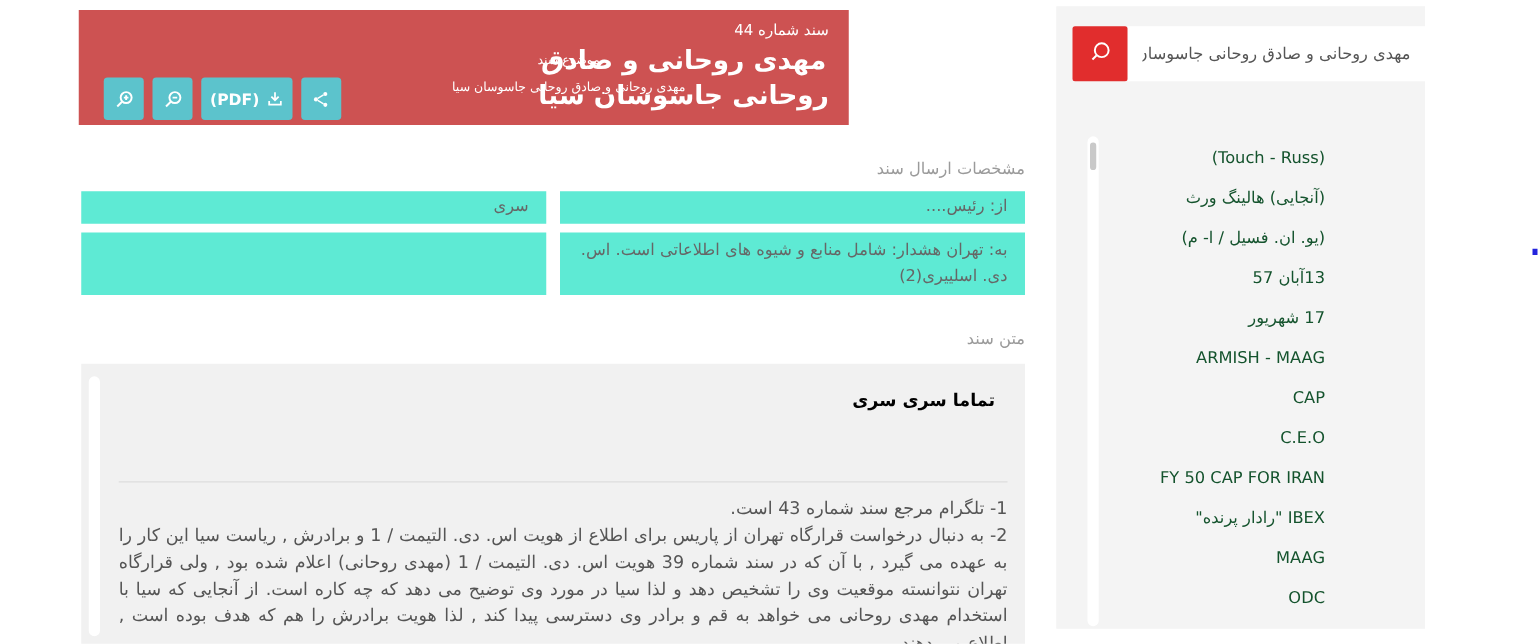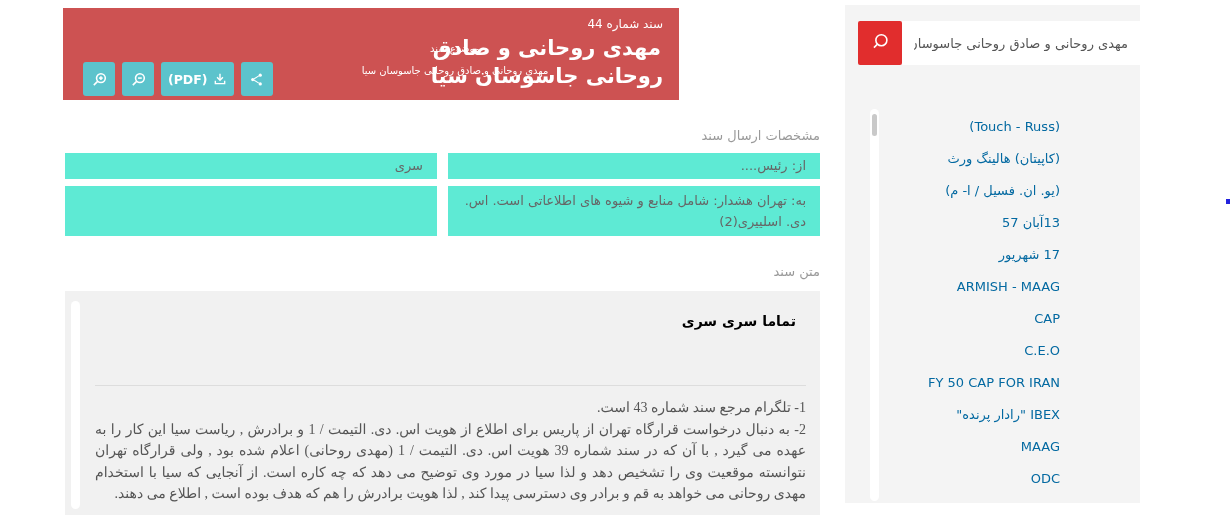--- a/index.html
+++ b/index.html
@@ -23,33 +23,33 @@
   .content{position:absolute;left:65px;top:100px;width:755px;direction:rtl;}
   .section-heading{color:#9a9a9a;font-size:13px;text-align:right;margin:28px 0 10px;}
   .spec-row{display:flex;gap:11px;margin-bottom:7px;}
   .spec-cell{background:#5eead4;flex:1;font-size:13px;color:#666;padding:0 14px;line-height:26px;text-align:right;}
   .spec-row.tall .spec-cell{line-height:21px;padding:4px 14px;min-height:40px;}
   .doc-box{position:relative;background:#f1f1f1;margin-top:12px;height:226px;
     padding:16px 14px 0 30px;box-sizing:border-box;overflow:hidden;}
   .classification{font-weight:bold;font-size:14px;color:#000000;margin:6px 10px 0 0;text-align:right;}
   .doc-text{margin-top:56px;border-top:1px solid #dddddd;padding-top:11px;
     font-size:14px;color:#555;line-height:21.5px;text-align:justify;}
-  .doc-text p{margin:0;font-family:Liberation Serif, serif;}
+  .doc-text p{margin:0;}
   .doc-scrollbar{position:absolute;left:6px;top:10px;bottom:8px;width:9px;background:#ffffff;border-radius:5px;cursor:pointer;}
   
   .sidebar{position:absolute;left:845px;top:5px;width:295px;height:498px;background:#f4f4f4;}
   .search-btn{position:absolute;left:13px;top:16px;width:44px;height:44px;background:#e12d2d;
     border:none;border-radius:2px;display:flex;align-items:center;justify-content:center;cursor:pointer;}
   .search-input{position:absolute;left:57px;top:16px;width:238px;height:44px;border:none;background:#fff;
     direction:rtl;text-align:right;padding:0 12px;font-size:13px;color:#555;
     box-sizing:border-box;outline:none;font-family:inherit;overflow:hidden;}
   .sb-scroll-track{position:absolute;left:25px;top:104px;bottom:2px;width:9px;background:#ffffff;border-radius:5px;cursor:pointer;}
   .sb-scroll-thumb{position:absolute;left:27px;top:109px;width:5px;height:22px;background:#c9c9c9;border-radius:3px;}
   .sb-list{position:absolute;top:106px;left:0;right:0;list-style:none;margin:0;padding:0 80px 0 0;direction:rtl;}
-  .sb-list li{line-height:32px;font-size:13px;color:#0369a1;text-align:right;cursor:pointer;white-space:nowrap;}
+  .sb-list li{line-height:32px;font-size:13px;color:#14532d;text-align:right;cursor:pointer;white-space:nowrap;}
   
   .blue-dot{position:absolute;left:1226px;top:199px;width:5px;height:5px;background:#2323dd;}
 </style>
 </head>
 <body>
 
 <div class="red-header">
   <div class="doc-number">سند شماره 44</div>
   <div class="doc-title">
     <div>مهدی روحانی و صادق</div>
@@ -136,21 +136,21 @@
         <line x1="8.2" y1="15.3" x2="4.5" y2="19"></line>
       </svg>
     </span>
   </button>
 
   <div class="sb-scroll-track"></div>
   <div class="sb-scroll-thumb"></div>
 
   <ul class="sb-list">
     <li>(Touch - Russ)</li>
-    <li>(کاپیتان) هالینگ ورث</li>
+    <li>(آنجایی) هالینگ ورث</li>
     <li>(یو. ان. فسیل / ا- م)</li>
     <li>13آبان 57</li>
     <li>17 شهریور</li>
     <li>ARMISH - MAAG</li>
     <li>CAP</li>
     <li>C.E.O</li>
     <li>FY 50 CAP FOR IRAN</li>
     <li>IBEX "رادار پرنده"</li>
     <li>MAAG</li>
     <li>ODC</li>

